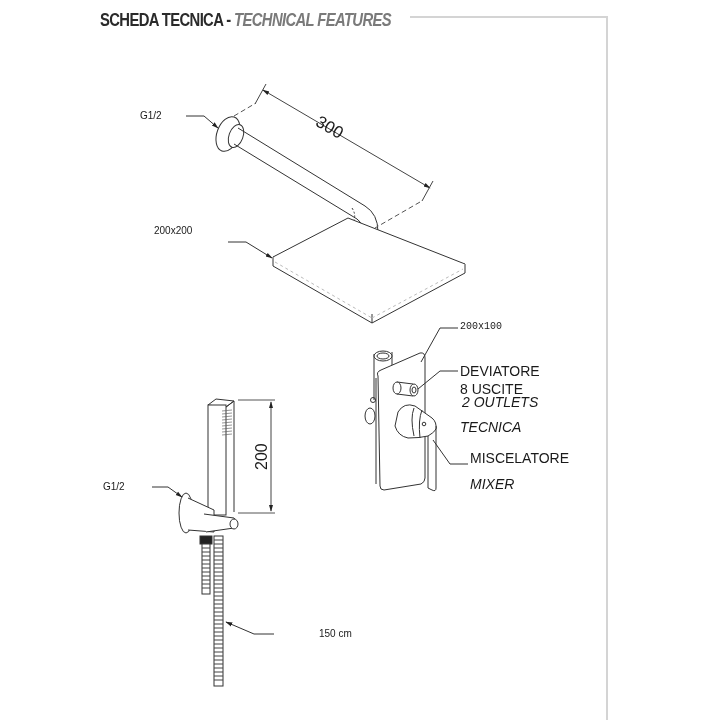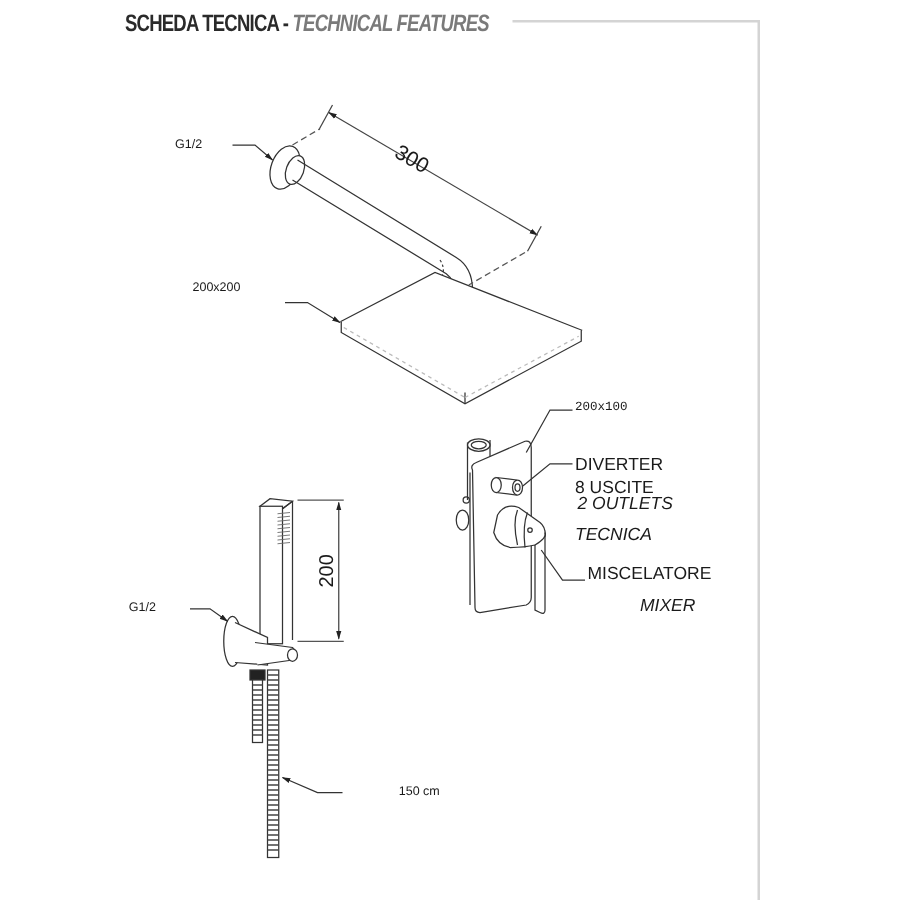--- a/index.html
+++ b/index.html
@@ -128,22 +128,22 @@
     <path d="M152,487 L168,487 L182,497" marker-end="url(#arr)" stroke="#333"></path>
     <path d="M274,634 L254,634 L226,622" marker-end="url(#arr)" stroke="#333"></path>
   </g>
 </svg>
 
 <div class="lbl" style="left:140px; top:106px;">G1/2</div>
 <div class="lbl" style="left:322px; top:112px; font-size:17px; transform: rotate(30deg); transform-origin: left top;">300</div>
 <div class="lbl" style="left:154px; top:221px;">200x200</div>
 
 <div class="lbl" style="left:460px; top:317px;font-family:Liberation Mono, monospace;">200x100</div>
-<div class="lbl" style="left:460px; top:361px; font-size:14px; line-height:20px;">DIVERTER</div>
+<div class="lbl" style="left:460px; top:361px; font-size:14px; line-height:20px;">DEVIATORE</div>
 <div class="lbl" style="left:460px; top:379px; font-size:14px; line-height:20px;">8 USCITE</div>
 <div class="lbl it" style="left:462px; top:392px; font-size:14px; line-height:20px;">2 OUTLETS</div>
 <div class="lbl it" style="left:460px; top:417px; font-size:14px; line-height:20px;">TECNICA</div>
 <div class="lbl" style="left:470px; top:448px; font-size:14px; line-height:20px;">MISCELATORE</div>
-<div class="lbl it" style="left:470px; top:474px; font-size:14px; line-height:20px;margin-left:42px;">MIXER</div>
+<div class="lbl it" style="left:470px; top:474px; font-size:14px; line-height:20px;">MIXER</div>
 
 <div class="lbl" style="left:103px; top:477px;">G1/2</div>
 <div class="lbl" style="left:252px; top:470px; font-size:16px; transform: rotate(-90deg); transform-origin: left top;">200</div>
 <div class="lbl" style="left:278px; top:624px;margin-left:41px;">150 cm</div>
 
 </body></html>

